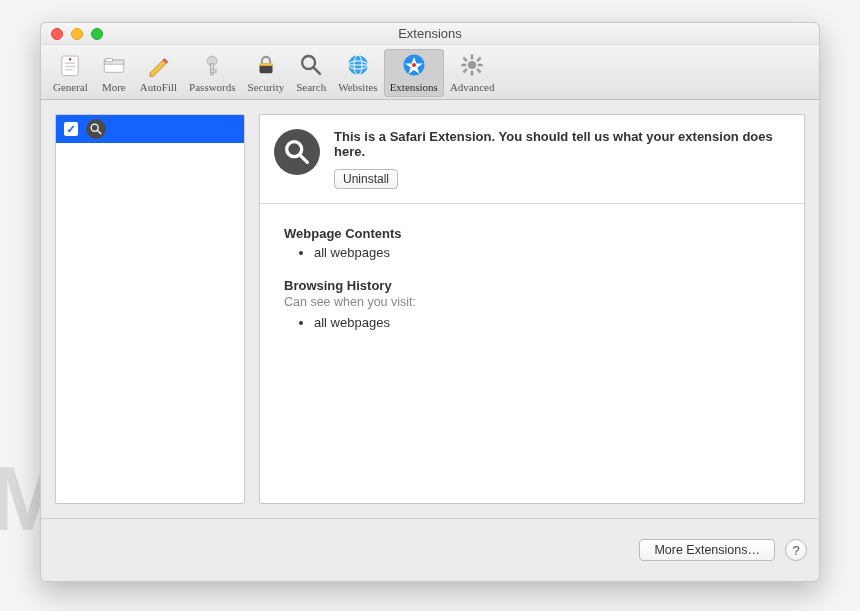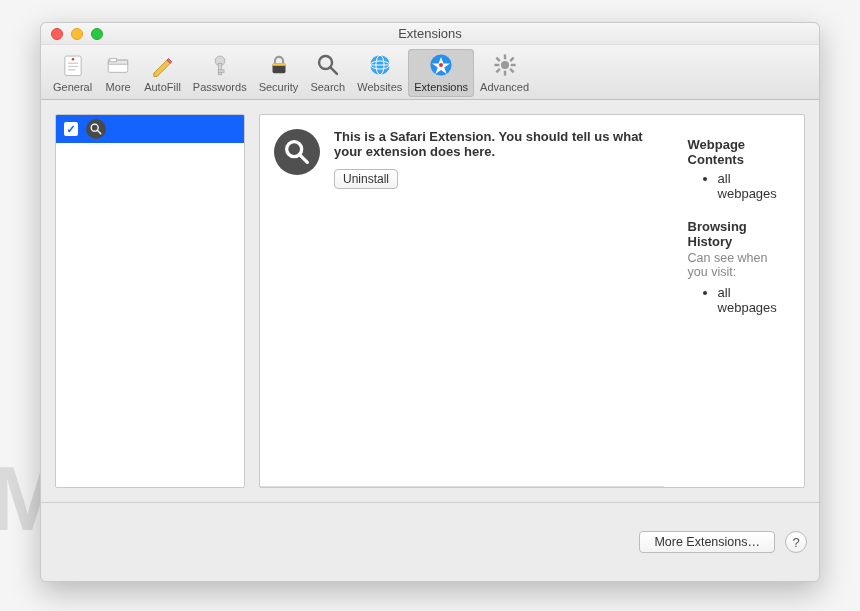--- a/index.html
+++ b/index.html
@@ -64,20 +64,21 @@
   }
   .toolbar-item {
     display: flex;
     flex-direction: column;
     align-items: center;
     padding: 2px 6px 4px 6px;
     font-size: 11px;
     color: #555;
     border-radius: 4px;
     cursor: default;
+    font-family: Liberation Serif, serif;
   }
   .toolbar-item.active {
     background: #cfcfcf;
     box-shadow: inset 0 0 0 1px #bcbcbc;
     color: #2a2a2a;
   }
   .toolbar-icon {
     width: 28px; height: 28px;
     display:flex; align-items:center; justify-content:center;
     margin-bottom: 2px;
@@ -112,20 +113,21 @@
   .sidebar-ico {
     width: 20px; height: 20px; border-radius: 50%;
     background: #4a4a4a; display:flex; align-items:center; justify-content:center;
   }
   .main {
     flex: 1;
     background: #fff;
     border: 1px solid #c9c9c9;
     border-radius: 2px;
     display: flex;
+    flex-direction: column;
   }
   .ext-header {
     display: flex;
     padding: 14px 16px 14px 14px;
     border-bottom: 1px solid #dcdcdc;
     gap: 14px;
   }
   .ext-icon {
     width: 46px; height: 46px; border-radius: 50%;
     background: #505050; display:flex; align-items:center; justify-content:center;
@@ -145,21 +147,21 @@
   .perms {
     padding: 22px 24px;
     font-size: 13px;
   }
   .perms h4 { font-size: 13px; font-weight: 700; margin-bottom: 2px; color:#333; }
   .perms p { color: #888; font-size: 12.5px; margin-bottom: 4px; }
   .perms ul { margin: 0 0 16px 30px; color:#333; font-size: 13px; }
   .perms ul li { padding: 2px 0; }
   .footer {
     border-top: 1px solid #cfcfcf;
-    padding: 28px 12px;
+    padding: 20px 12px;
     display: flex;
     justify-content: flex-end;
     align-items: center;
     gap: 10px;
     background: #ececec;
     border-radius: 0 0 6px 6px;
   }
   .more-btn {
     background: linear-gradient(#ffffff,#f3f3f3);
     border: 1px solid #bbb;

